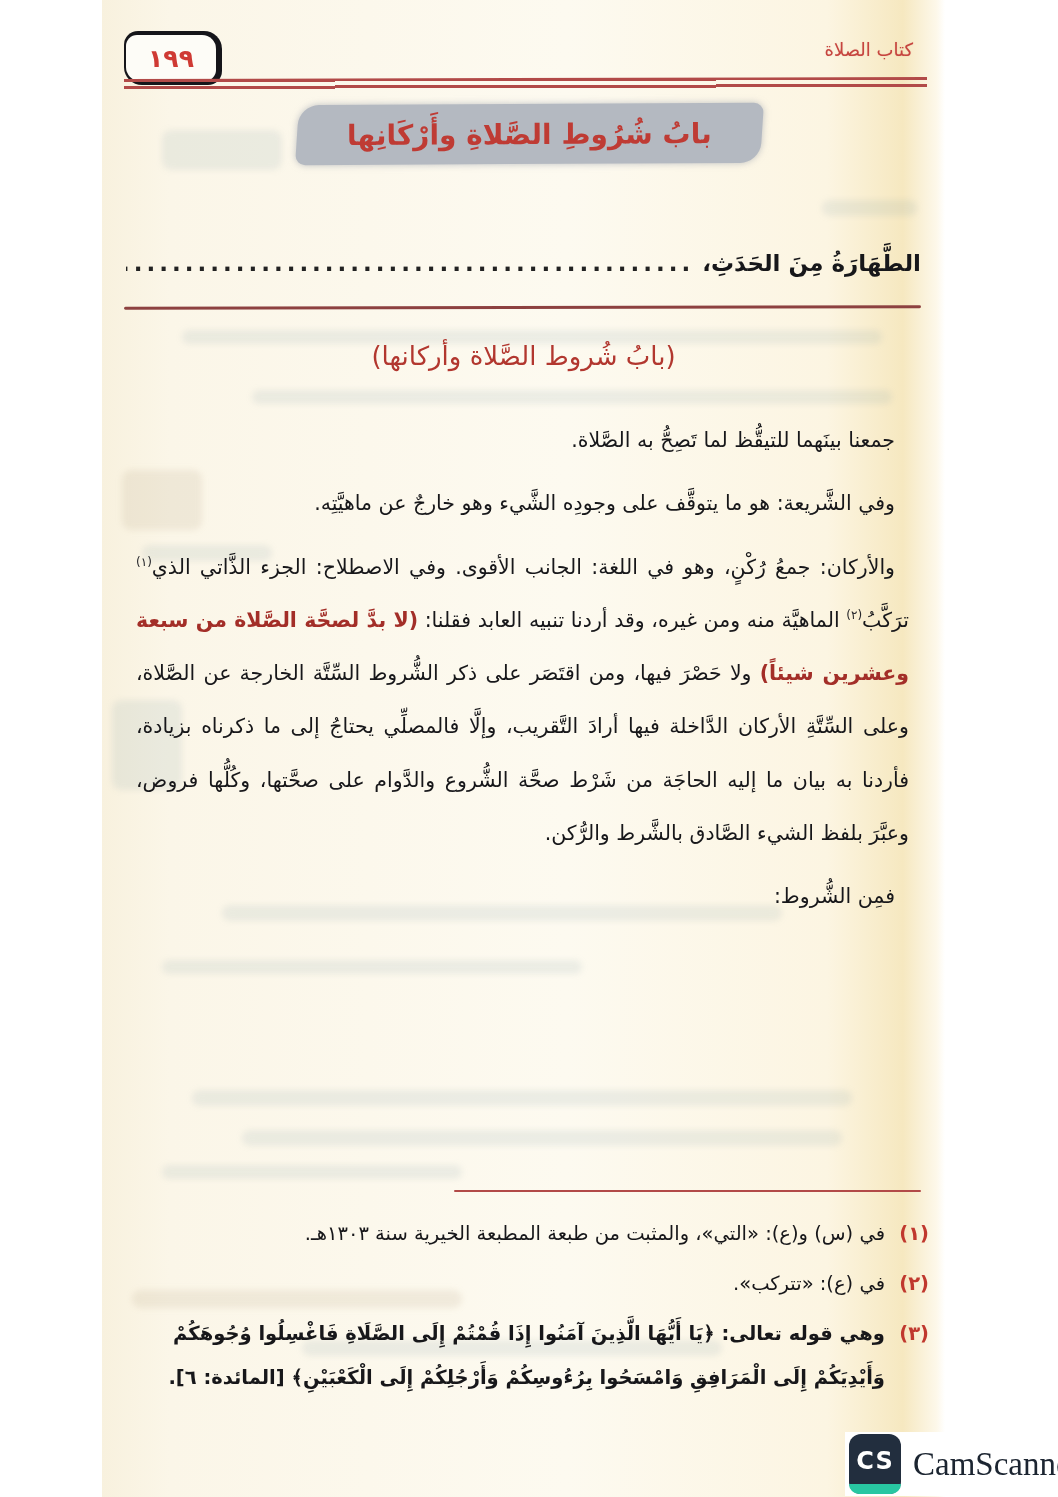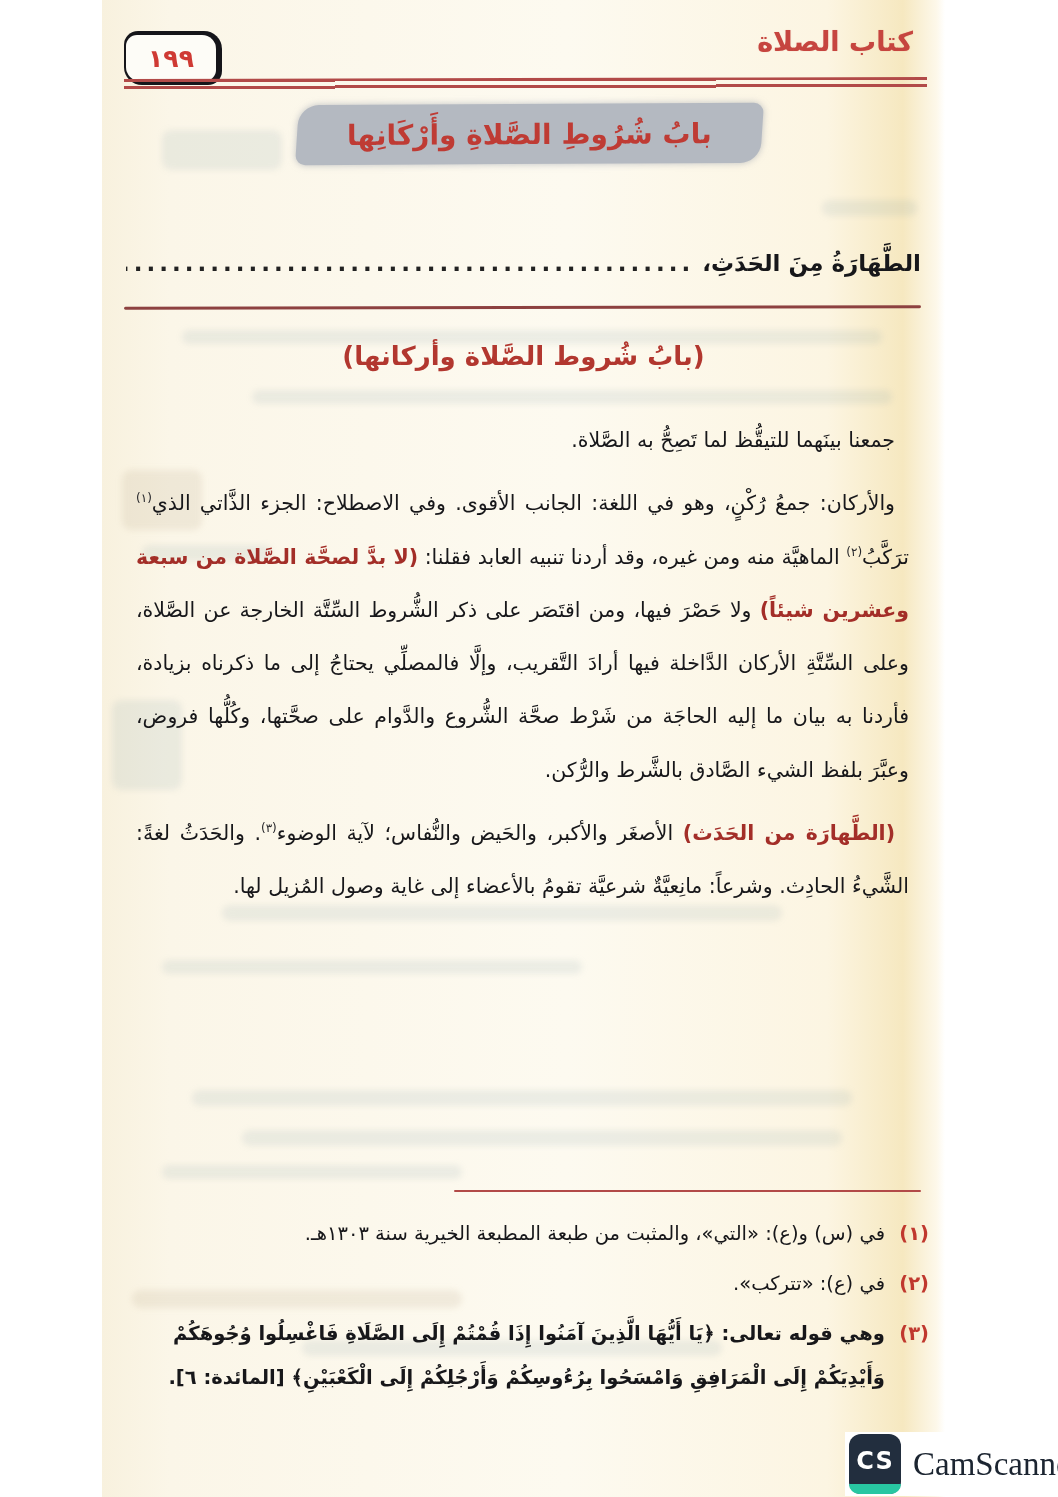--- a/index.html
+++ b/index.html
@@ -21,22 +21,22 @@
     background:#15151a;border-radius:14px 18px 14px 18px;
   }
   .page-badge .inner{
     position:absolute;left:3px;top:3px;right:5px;bottom:5px;
     background:#fdfcf7;border-radius:11px 14px 11px 14px;
     transform:translate(-1px,1px);
     display:flex;align-items:center;justify-content:center;
     color:#cf3a34;font-size:25px;font-weight:bold;letter-spacing:2px;
   }
   .book-title{
-    position:absolute;right:32px;top:26px;
-    color:#c6453f;font-size:27px;font-weight:bold;
+    position:absolute;right:32px;top:39px;
+    color:#c6453f;font-size:18px;font-weight:normal;
     text-shadow:0 0 1px rgba(198,69,63,.35);
   }
   .header-rule{
     position:absolute;left:22px;right:18px;top:78px;height:11px;
     background:linear-gradient(#b24a48 0 3px,transparent 3px 7px,#b24a48 7px 10px,transparent 10px);
     transform:rotate(-0.15deg);
   }
 
   
   .banner{
@@ -66,21 +66,21 @@
     font-weight:bold;letter-spacing:4px;color:#222;margin-right:8px;
   }
   .sep-rule{
     position:absolute;top:306px;left:22px;right:24px;height:3px;
     background:#8d4140;border-radius:2px;transform:rotate(-0.12deg);
   }
 
   
   .red-heading{
     position:absolute;top:341px;left:0;right:0;text-align:center;
-    color:#b2372f;font-size:26px;font-weight:bold;
+    color:#b2372f;font-size:26px;font-weight:normal;
   }
 
   
   .commentary{
     position:absolute;top:404px;right:26px;left:24px;
     font-size:20.5px;color:#17171a;line-height:2.6;
     text-align:justify;direction:rtl;
   }
   .commentary p{margin:10px;text-indent:14px;}
   .commentary .red{color:#a32e28;font-weight:bold;}
@@ -158,22 +158,23 @@
       <span>الطَّهَارَةُ مِنَ الحَدَثِ،</span>
       <span class="dots">...........................................................</span>
     </div>
 
     <div class="sep-rule"></div>
 
     <div class="red-heading">(بابُ شُروط الصَّلاة وأركانها)</div>
 
     <div class="commentary">
       <p class="p-lead">جمعنا بينَهما للتيقُّظ لما تَصِحُّ به الصَّلاة.</p>
+      <p>وفي الشَّريعة: هو ما يتوقَّف على وجودِه الشَّيء وهو خارجٌ عن ماهيَّتِه.</p>
       <p><span>والأركان: جمعُ رُكْنٍ، وهو في اللغة: الجانب الأقوى. وفي الاصطلاح: الجزء الذَّاتي الذي</span><sup>(١)</sup><span> ترَكَّبُ</span><sup>(٢)</sup><span> الماهيَّة منه ومن غيره، وقد أردنا تنبيه العابد فقلنا: </span><span class="red">(لا بدَّ لصحَّة الصَّلاة من سبعة وعشرين شيئاً)</span><span> ولا حَصْرَ فيها، ومن اقتَصَر على ذكر الشُّروط السِّتَّة الخارجة عن الصَّلاة، وعلى السِّتَّةِ الأركان الدَّاخلة فيها أرادَ التَّقريب، وإلَّا فالمصلِّي يحتاجُ إلى ما ذكرناه بزيادة، فأردنا به بيان ما إليه الحاجَة من شَرْط صحَّة الشُّروع والدَّوام على صحَّتها، وكُلُّها فروض، وعبَّرَ بلفظ الشيء الصَّادق بالشَّرط والرُّكن.</span></p>
-      <p><span class="red">(الطَّهارَة من الحَدَث)</span><span> الأصغَر والأكبر، والحَيض والنُّفاس؛ لآية الوضوء</span><sup>(٣)</sup><span>. والحَدَثُ لغةً: الشَّيءُ الحادِث. وشرعاً: مانِعيَّةٌ شرعيَّة تقومُ بالأعضاء إلى غاية وصول المُزيل لها.</span></p>
+      <p>فمِن الشُّروط:</p>
     </div>
 
     <div class="footnote-rule"></div>
     <div class="footnotes">
       <div class="footnote">
         <span class="fn-num">(١)</span>
         <span class="fn-text">في (س) و(ع): «التي»، والمثبت من طبعة المطبعة الخيرية سنة ١٣٠٣هـ.</span>
       </div>
       <div class="footnote">
         <span class="fn-num">(٢)</span>

